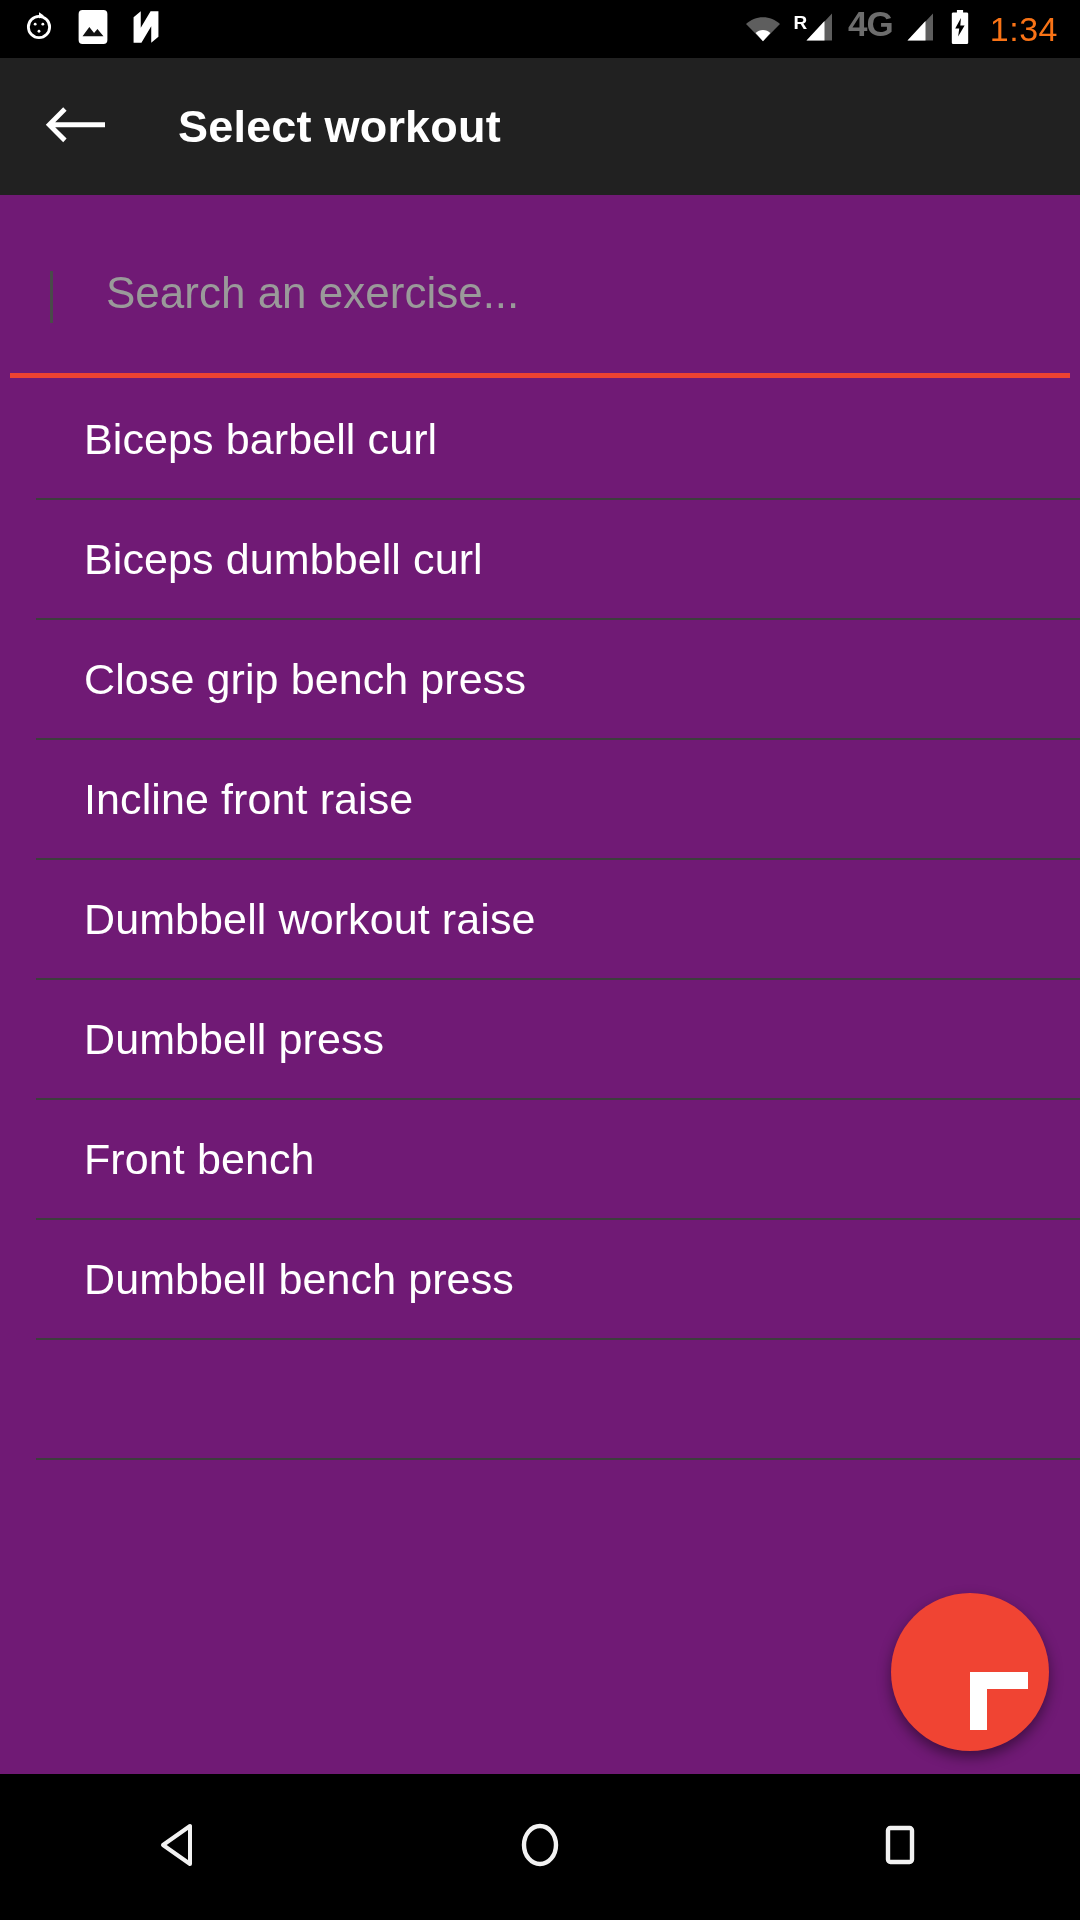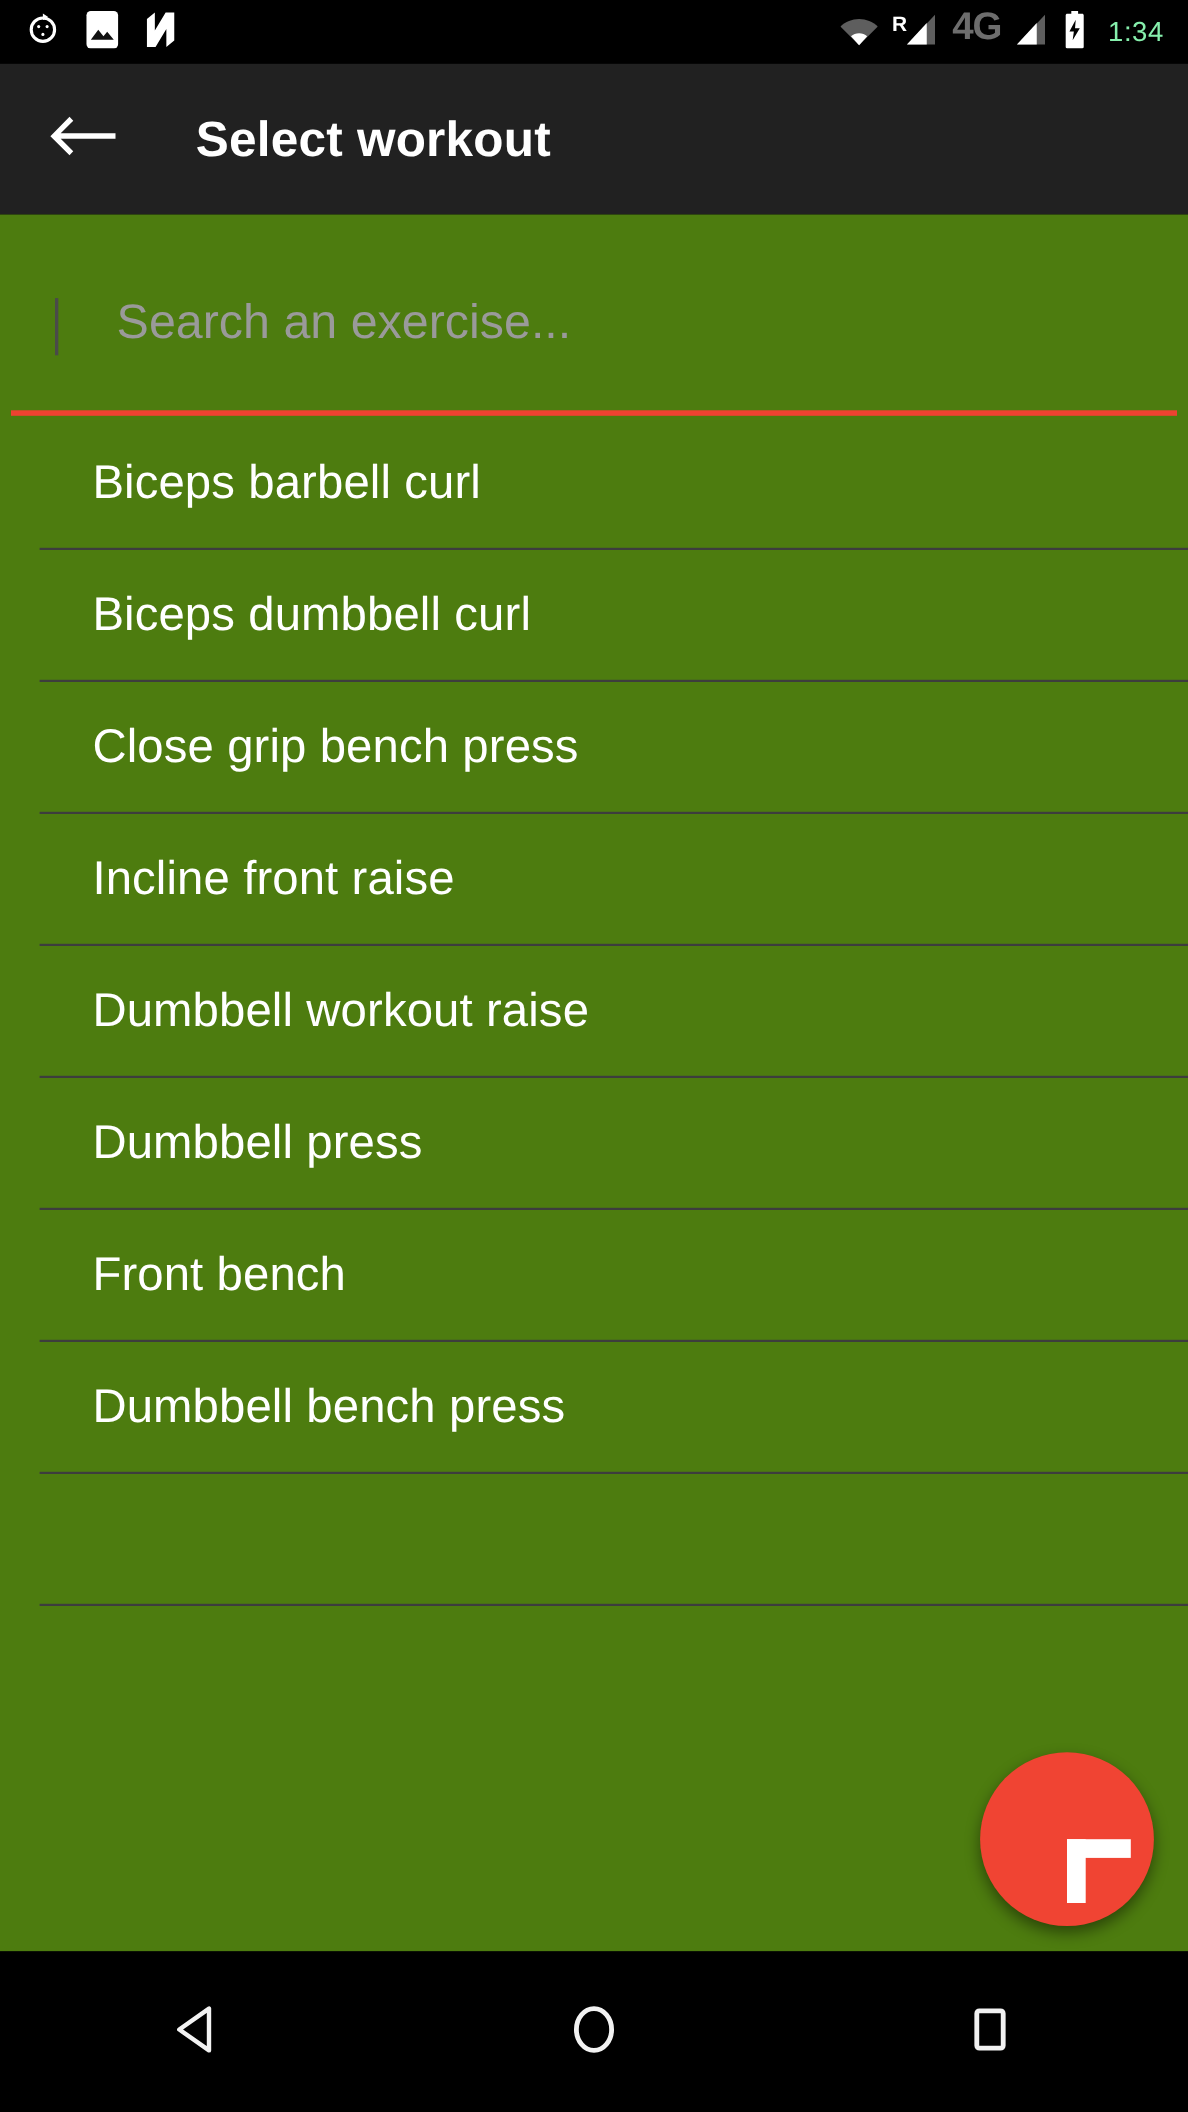--- a/index.html
+++ b/index.html
@@ -58,22 +58,22 @@
   .sb-r {
     color: #ffffff;
     font-size: 19px;
     font-weight: bold;
     line-height: 1;
     position: relative;
     top: -7px;
     margin-right: -4px;
   }
   #status-clock {
-    color: #86efac;
-    font-size: 25px;
+    color: #f97316;
+    font-size: 34px;
     line-height: 1;
     margin-left: 6px;
     letter-spacing: 0.5px;
   }
   .roam-group {
     display: flex;
     align-items: center;
     gap: 2px;
   }
 
@@ -101,21 +101,21 @@
     margin-left: 68px;
     letter-spacing: 0.2px;
     white-space: nowrap;
   }
 
   
   #content {
     position: absolute;
     left: 0; top: 195px;
     width: 1080px; height: 1579px;
-    background: #4d7c0f;
+    background: #701a75;
     overflow: hidden;
   }
 
   
   #search-row {
     position: relative;
     height: 182px;
     width: 1080px;
   }
   #search-caret {

